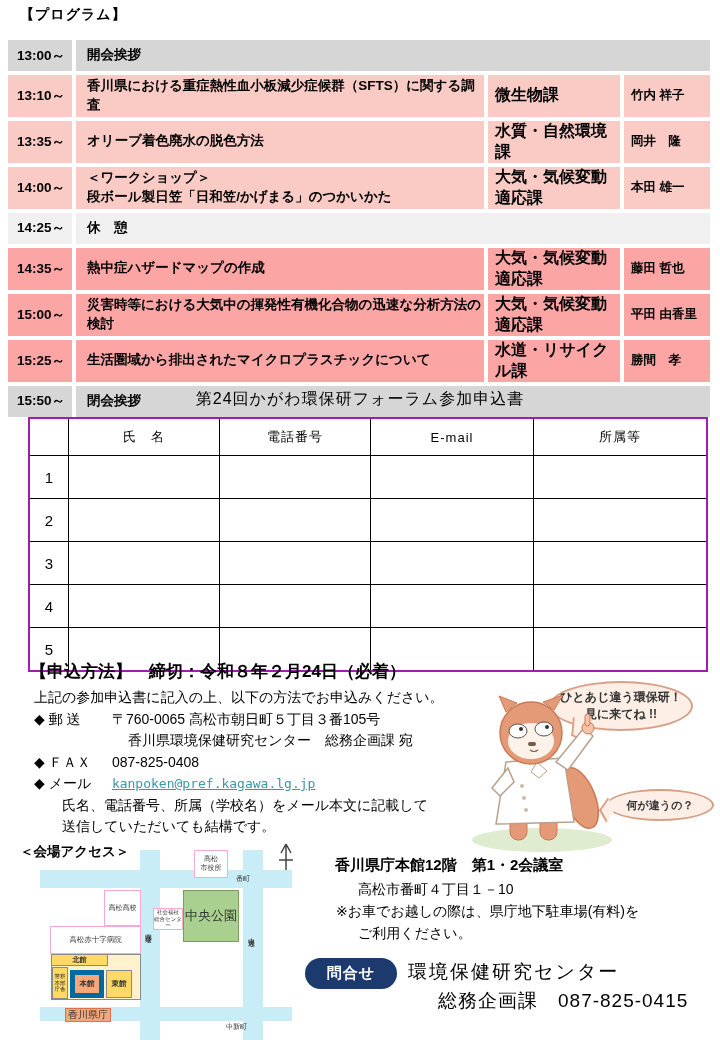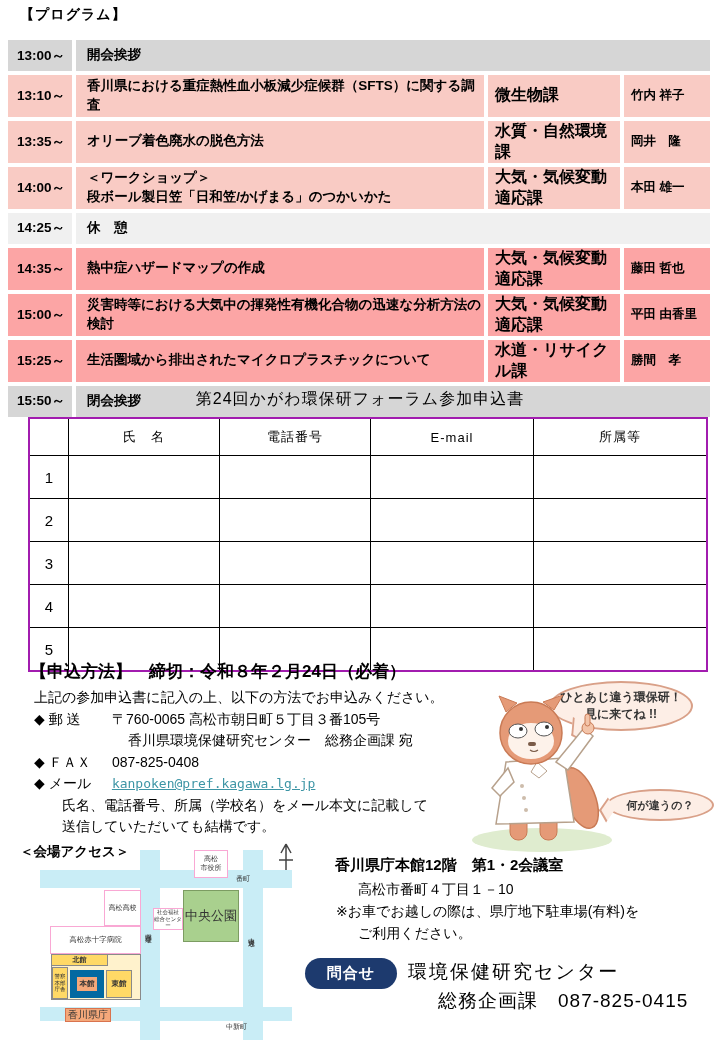--- a/index.html
+++ b/index.html
@@ -62,21 +62,21 @@
   #road-kencho{left:100px;top:0;width:20px;height:190px;}
   #road-chuo{left:203px;top:0;width:20px;height:190px;}
   .mbox{position:absolute;box-sizing:border-box;border:1px solid #f9a8d4;background:#fff;
     display:flex;align-items:center;justify-content:center;text-align:center;white-space:pre-line;line-height:1.25;}
   #m-cityhall{left:154px;top:0;width:34px;height:28px;font-size:7px;}
   #m-highschool{left:64px;top:40px;width:37px;height:36px;font-size:7px;}
   #m-hospital{left:10px;top:76px;width:91px;height:28px;font-size:7.5px;}
   #m-cream{left:11px;top:104px;width:90px;height:46px;background:#fff2cc;border:1px solid #8a8a8a;}
   #m-north{left:11px;top:104px;width:57px;height:12px;background:#ffd966;border:1px solid #8a8a8a;font-size:7px;font-weight:bold;}
   #m-police{left:12px;top:117px;width:16px;height:32px;background:#ffd966;border:1px solid #8a8a8a;font-size:5.5px;}
-  #m-main{left:30px;top:120px;width:34px;height:28px;background:#f4a87a;border:7px solid #0369a1;font-size:7.5px;font-weight:bold;}
+  #m-main{left:30px;top:120px;width:34px;height:28px;background:#f4a87a;border:5px solid #0369a1;font-size:7.5px;font-weight:bold;}
   #m-east{left:66px;top:120px;width:26px;height:28px;background:#ffd966;border:1px solid #8a8a8a;font-size:7.5px;font-weight:bold;}
   #m-pref{left:25px;top:158px;width:46px;height:14px;background:#f4a87a;border:1px solid #d9734e;font-size:10px;}
   #m-welfare{left:113px;top:58px;width:30px;height:22px;font-size:5.5px;}
   #m-park{left:143px;top:40px;width:56px;height:52px;background:#a9d08e;border:1px solid #7c9c62;font-size:13px;}
   .map-roadlabel{position:absolute;font-size:7px;color:#333;background:transparent;}
   #lbl-bancho{left:196px;top:24px;}
   #lbl-nakashin{left:186px;top:172px;}
   .vtext{writing-mode:vertical-rl;letter-spacing:1px;}
   #lbl-kencho{left:103px;top:78px;}
   #lbl-chuo{left:206px;top:82px;}

